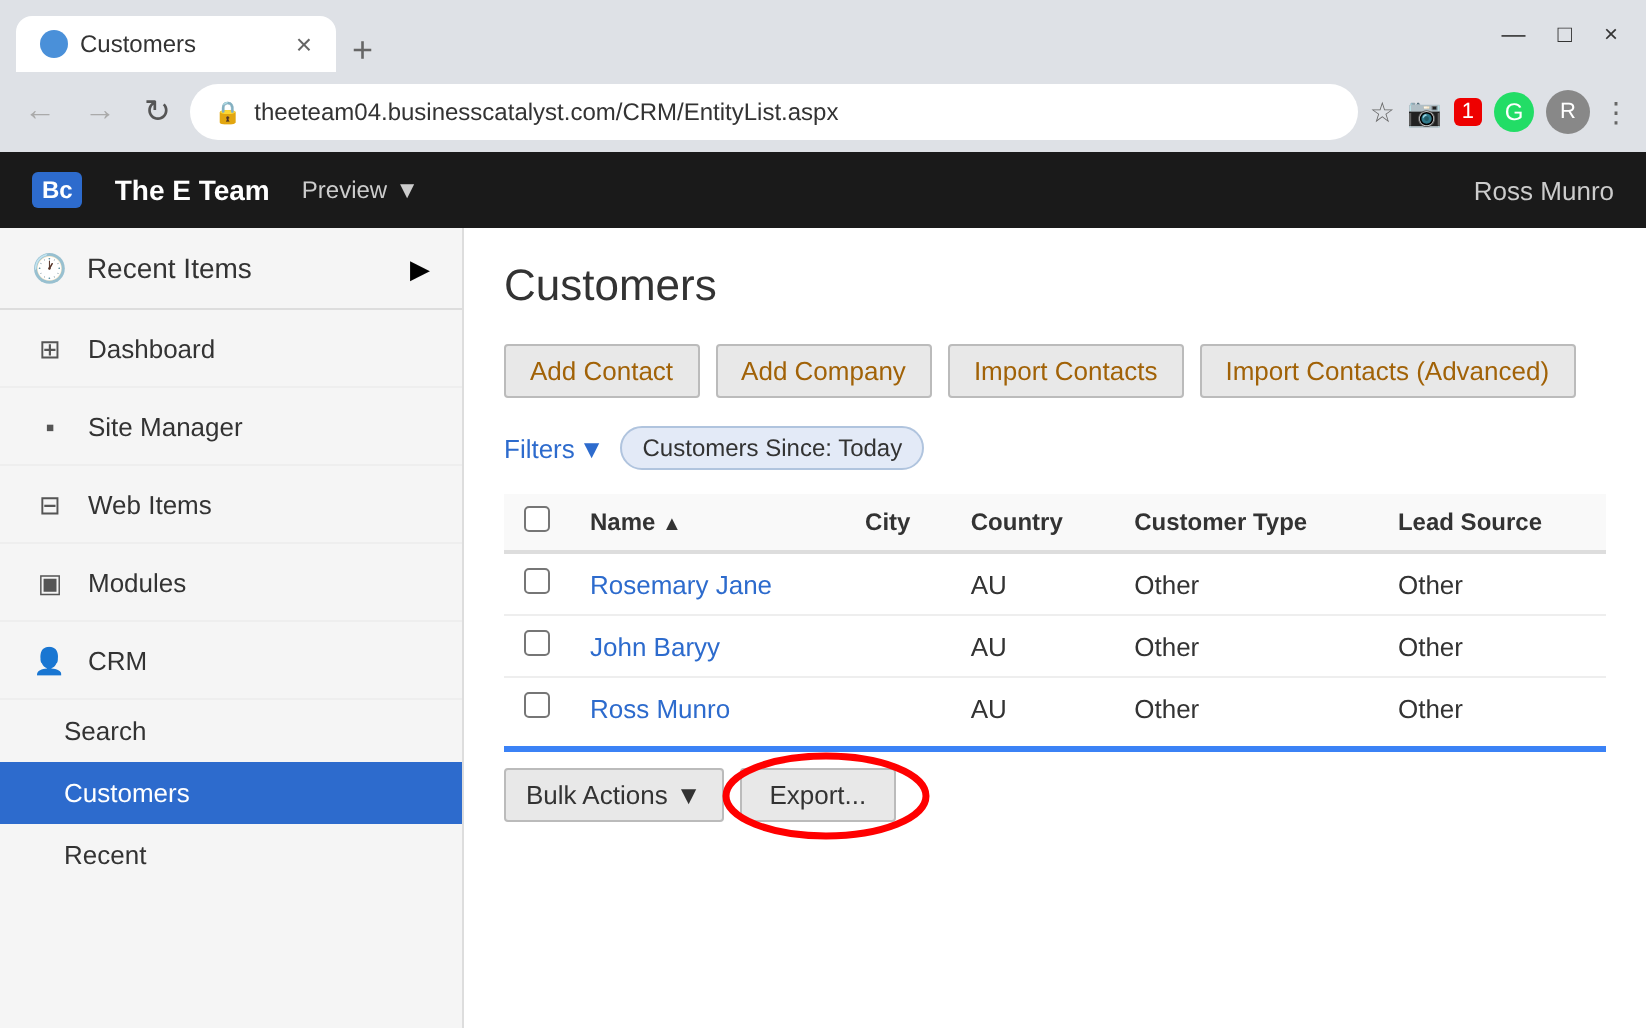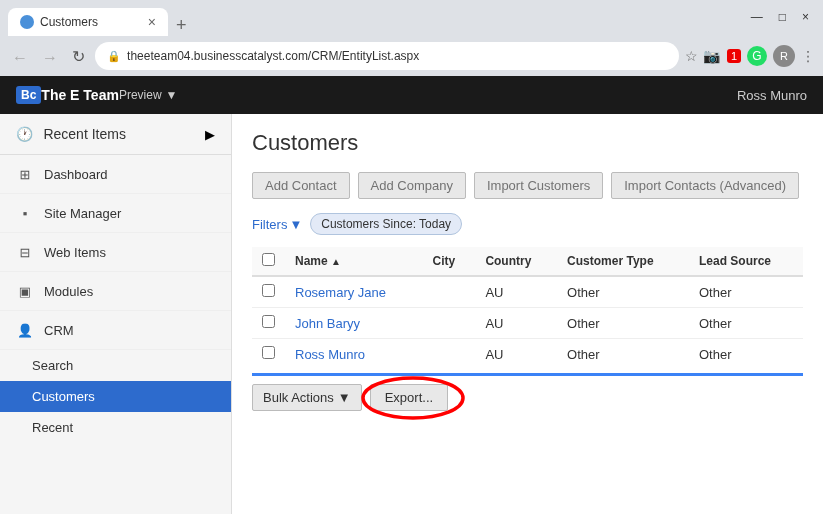--- a/index.html
+++ b/index.html
@@ -15,21 +15,21 @@
     .address-bar-row { display: flex; align-items: center; background: #dee1e6; padding: 4px 8px; gap: 6px; height: 40px; }
     .nav-btn { background: none; border: none; color: #555; cursor: pointer; font-size: 16px; padding: 2px 4px; }
     .nav-btn.disabled { color: #aaa; cursor: default; }
     .address-bar { display: flex; align-items: center; flex: 1; background: #fff; border-radius: 20px; padding: 4px 12px; gap: 6px; height: 28px; }
     .lock-icon { color: #555; font-size: 11px; }
     .url-text { font-size: 12px; color: #333; flex: 1; }
     .addr-right { display: flex; gap: 6px; align-items: center; }
     .addr-icon-btn { background: none; border: none; cursor: pointer; font-size: 14px; color: #666; }
 
     
-    .app-header { background: #1a1a1a; color: #fff; height: 38px; display: flex; align-items: center; padding: 0 16px; }
+    .app-header { background: #1a1a1a; color: #fff; height: 38px; display: flex; align-items: center; padding: 0 16px; gap: 16px; }
     .bc-logo { background: #2d6bcd; color: #fff; font-weight: bold; font-size: 12px; padding: 2px 5px; border-radius: 3px; }
     .app-name { font-weight: bold; font-size: 14px; color: #fff; }
     .preview-btn { color: #ccc; font-size: 12px; display: flex; align-items: center; gap: 4px; cursor: pointer; border: none; background: none; }
     .header-right { margin-left: auto; color: #ccc; font-size: 13px; }
 
     
     .main-layout { display: flex; height: calc(514px - 36px - 40px - 38px); }
 
     
     .sidebar { width: 232px; background: #f5f5f5; border-right: 1px solid #ddd; overflow-y: auto; flex-shrink: 0; }
@@ -37,21 +37,21 @@
     .sidebar-recent-left { display: flex; align-items: center; gap: 10px; color: #333; font-size: 14px; font-weight: 500; }
     .sidebar-item { display: flex; align-items: center; gap: 10px; padding: 10px 16px; cursor: pointer; color: #333; font-size: 13px; border-bottom: 1px solid #eee; }
     .sidebar-item .icon { width: 18px; height: 18px; display: flex; align-items: center; justify-content: center; color: #555; }
     .sidebar-sub { padding: 8px 16px 8px 32px; cursor: pointer; color: #333; font-size: 13px; }
     .sidebar-sub.active { background: #2d6bcd; color: #fff; }
 
     
     .content { flex: 1; padding: 16px 20px; overflow-y: auto; background: #fff; }
     .page-title { font-size: 22px; color: #333; margin-bottom: 16px; font-weight: normal; }
     .action-buttons { display: flex; gap: 8px; margin-bottom: 14px; flex-wrap: wrap; }
-    .action-btn { background: #e8e8e8; border: 1px solid #bbb; color: #737373; padding: 5px 12px; cursor: pointer; font-size: 13px; border-radius: 2px; }
+    .action-btn { background: #e8e8e8; border: 1px solid #bbb; color: #a16207; padding: 5px 12px; cursor: pointer; font-size: 13px; border-radius: 2px; }
     .filter-bar { display: flex; align-items: center; gap: 8px; margin-bottom: 12px; }
     .filter-link { color: #2d6bcd; font-size: 13px; cursor: pointer; display: flex; align-items: center; gap: 2px; }
     .filter-since { background: #e3eaf7; border: 1px solid #b0c4de; padding: 3px 10px; font-size: 12px; border-radius: 12px; color: #333; }
 
     
     .contacts-table { width: 100%; border-collapse: collapse; }
     .contacts-table th { text-align: left; padding: 6px 10px; font-size: 12px; color: #333; font-weight: bold; border-bottom: 2px solid #ddd; background: #f9f9f9; }
     .contacts-table td { padding: 7px 10px; font-size: 13px; border-bottom: 1px solid #eee; color: #333; }
     .contacts-table tr:last-child td { border-bottom: none; }
     .contacts-table .cb-col { width: 24px; }
@@ -152,21 +152,21 @@
       <span>Recent</span>
     </div>
   </div>
 
   <div class="content">
     <h1 class="page-title">Customers</h1>
 
     <div class="action-buttons">
       <button class="action-btn">Add Contact</button>
       <button class="action-btn">Add Company</button>
-      <button class="action-btn">Import Customers</button>
+      <button class="action-btn">Import Contacts</button>
       <button class="action-btn">Import Contacts (Advanced)</button>
     </div>
 
     <div class="filter-bar">
       <span class="filter-link">
         <span>Filters</span>
         <span>▼</span>
       </span>
       <span class="filter-since">Customers Since: Today</span>
     </div>

